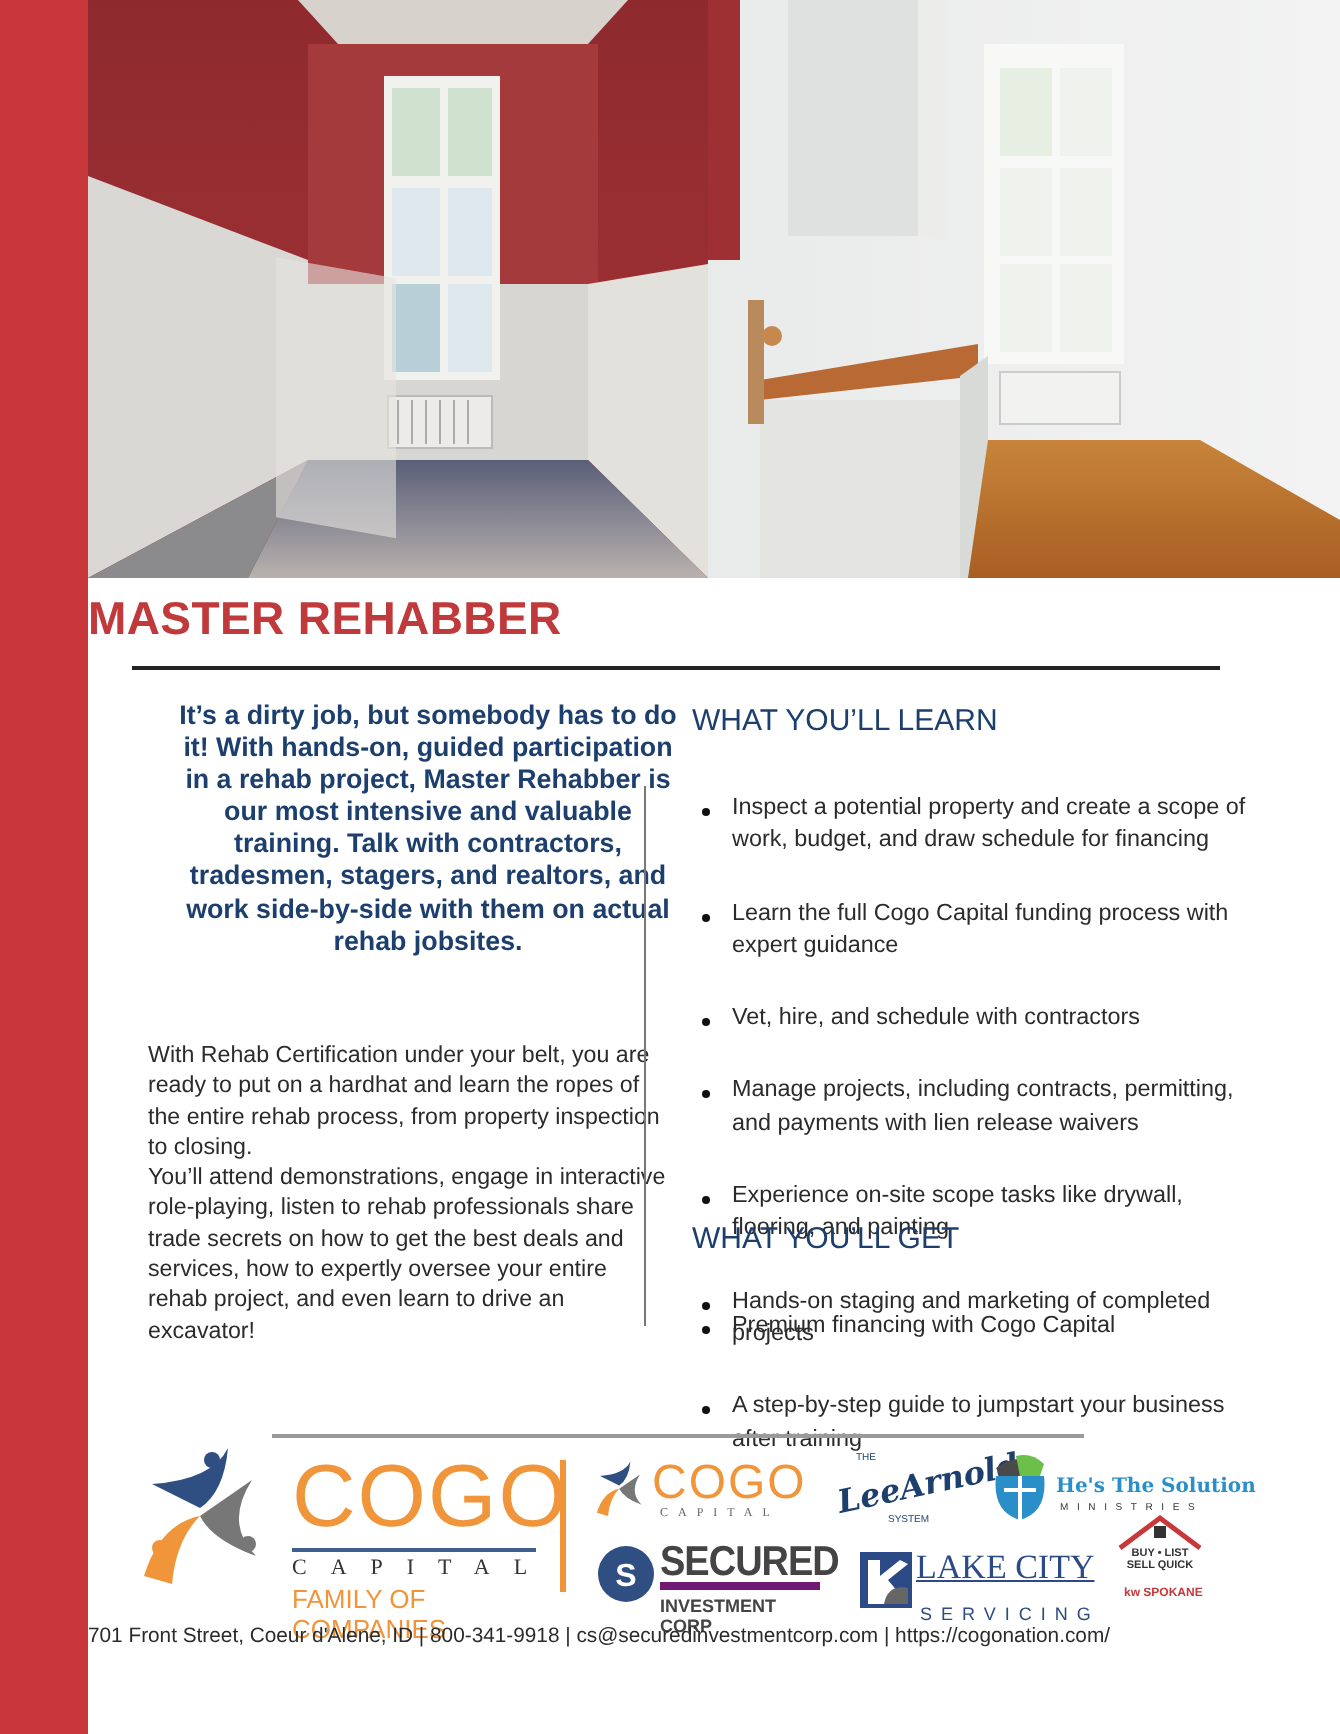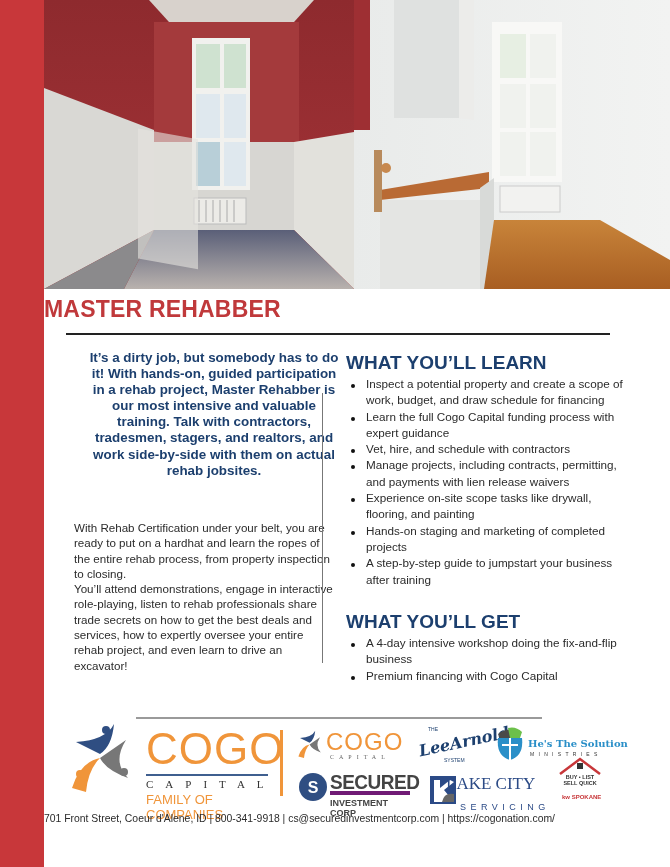--- a/index.html
+++ b/index.html
@@ -12,24 +12,24 @@
            font-weight:bold; font-size:23px; color:#c0393b; letter-spacing:0.2px; }
   .title-rule { position:absolute; left:66px; top:333px; width:544px; height:2px; background:#222; }
 
   .intro { position:absolute; left:86px; top:350px; width:256px; font-weight:bold;
            font-size:13.4px; line-height:16.1px; color:#1c3f6e;text-align:center; }
   .body-text { position:absolute; left:74px; top:520px; width:260px; font-size:11.6px;
                line-height:15.3px; color:#2b2b2b; }
   .body-text p { margin:0; }
   .vdivider { position:absolute; left:322px; top:393px; width:1px; height:270px; background:#777; }
 
-  .section-head { position:absolute; left:346px; font-weight:bold; font-size:19px; color:#1c3f6e; }
+  .section-head { position:absolute; left:346px; font-weight:normal; font-size:15px; color:#1c3f6e; }
   .bullets { position:absolute; left:346px; width:280px; margin:0; padding:0; list-style:none;
              font-size:11.7px; line-height:16.3px; color:#2b2b2b; }
-  .bullets li { position:relative; padding-left:20px; margin-bottom:0; }
+  .bullets li { position:relative; padding-left:20px; margin-bottom:0;margin-top:20px; }
   .bullets li::before { content:""; position:absolute; left:5px; top:8px; width:4px; height:4px;
                         border-radius:50%; background:#111; }
 
   .footer-rule { position:absolute; left:136px; top:717px; width:406px; height:2px; background:#9a9a9a; }
   .logo-cogo-nation { position:absolute; left:66px; top:722px; width:210px; height:80px; }
   .cn-text { position:absolute; left:80px; top:2px; font-size:44px; color:#f0953a; letter-spacing:1px; font-family:"Liberation Sans", sans-serif; }
   .cn-line { position:absolute; left:80px; top:52px; width:122px; height:2px; background:#3f5f8f; }
   .cn-nation { position:absolute; left:80px; top:56px; font-family:"Liberation Serif", serif; font-size:11px; letter-spacing:12px; color:#333; }
   .cn-family { position:absolute; left:80px; top:70px; font-size:13px; color:#f0953a; }
   .orange-vbar { position:absolute; left:280px; top:730px; width:3px; height:66px; background:#f0953a; }
@@ -42,21 +42,21 @@
   .lee-sub { position:absolute; left:26px; top:31px; font-size:5px; color:#1c3f6e; }
   .lee-the { position:absolute; left:10px; top:0; font-size:5px; color:#1c3f6e; }
   .logo-hts { position:absolute; left:494px; top:726px; width:116px; height:36px; }
   .hts-text { position:absolute; left:34px; top:12px; font-family:"DejaVu Serif", serif; font-weight:bold; font-size:10px; color:#2a8fc8; white-space:nowrap; }
   .hts-sub { position:absolute; left:36px; top:25px; font-size:5px; letter-spacing:4.3px; color:#333; }
 
   .logo-secured { position:absolute; left:298px; top:770px; width:112px; height:34px; }
   .sec-text { position:absolute; left:32px; top:0; font-weight:bold; font-size:19px; color:#444; letter-spacing:-0.5px; font-family:"Liberation Sans", sans-serif; transform:scaleY(1.1); transform-origin:top left; }
   .sec-sub { position:absolute; left:32px; top:21px; font-weight:bold; font-size:9px; color:#444; border-top:4px solid #701a75; padding-top:3px; }
   .logo-lake { position:absolute; left:430px; top:774px; width:116px; height:32px; }
-  .lake-text { position:absolute; left:16px; top:0; font-family:"Liberation Serif", serif; font-size:17px; color:#2b4a86; white-space:nowrap; }
+  .lake-text { position:absolute; left:28px; top:0; font-family:"Liberation Serif", serif; font-size:17px; color:#2b4a86; white-space:nowrap; text-decoration:underline; }
   .lake-sub { position:absolute; left:30px; top:28px; font-size:9px; letter-spacing:4.5px; color:#2b4a86; }
   .logo-buy { position:absolute; left:556px; top:756px; width:48px; height:48px; }
   .buy-text { position:absolute; left:4px; top:18px; font-weight:bold; font-size:5.5px; line-height:6px; color:#333; text-align:center; width:40px; }
   .buy-kw { position:absolute; left:6px; top:38px; font-weight:bold; font-size:6px; color:#c8373a; }
 
   .address { position:absolute; left:44px; right:0; top:813px; font-size:10.4px; color:#2b2b2b; }
 </style>
 </head>
 <body>
 
@@ -146,21 +146,20 @@
   <li>Learn the full Cogo Capital funding process with expert guidance</li>
   <li>Vet, hire, and schedule with contractors</li>
   <li>Manage projects, including contracts, permitting, and payments with lien release waivers</li>
   <li>Experience on-site scope tasks like drywall, flooring, and painting</li>
   <li>Hands-on staging and marketing of completed projects</li>
   <li>A step-by-step guide to jumpstart your business after training</li>
 </ul>
 
 <div class="section-head" style="top:611px;">WHAT YOU’LL GET</div>
 <ul class="bullets" style="top:635px;">
-  <li>A 4-day intensive workshop doing the fix-and-flip business</li>
   <li>Premium financing with Cogo Capital</li>
 </ul>
 
 <div class="footer-rule"></div>
 
 <div class="logo-cogo-nation">
   <svg width="70" height="70" viewBox="0 0 70 70" style="position:absolute;left:0;top:0;">
     <path d="M10 20 Q40 18 48 2 Q46 24 34 32 Z" fill="#2f4e82"></path>
     <circle cx="40" cy="8" r="4" fill="#2f4e82"></circle>
     <path d="M60 18 Q46 40 62 56 Q40 48 34 36 Z" fill="#777"></path>

